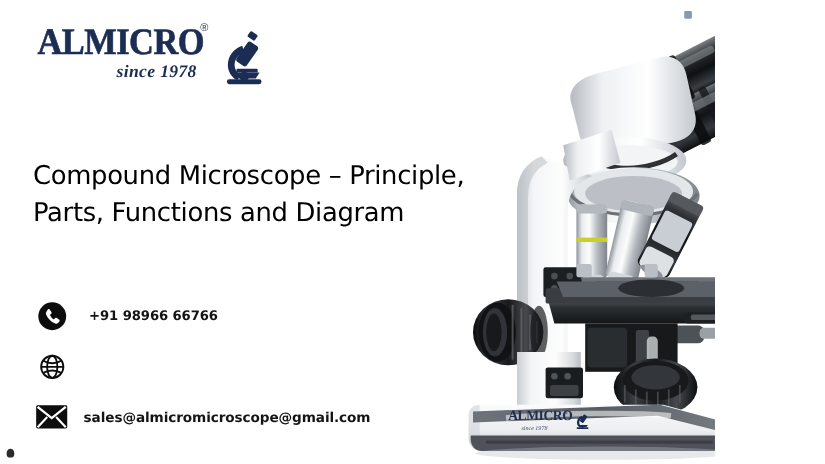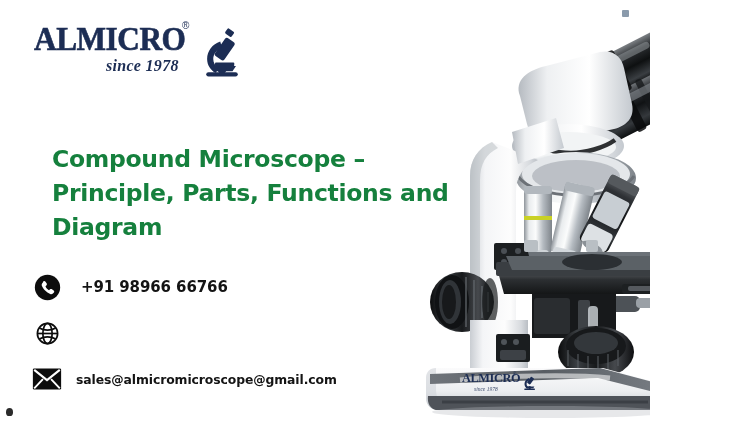--- a/index.html
+++ b/index.html
@@ -68,26 +68,25 @@
     height: 56px;
   }
 
   
   .headline {
     position: absolute;
     left: 30px;
     top: 126px;
     width: 430px;
     font-family: "DejaVu Sans", sans-serif;
-    font-weight: bold;
+    font-weight: normal;
     font-size: 23.5px;
     line-height: 34px;
     letter-spacing: -0.3px;
-    color: #15803d;
-    margin-left: 22px;
+    color: #000000;
   }
 
   
   .contacts {
     position: absolute;
     left: 32px;
     top: 264px;
     width: 380px;
   }
   .contact-row {
@@ -100,21 +99,21 @@
     height: 30px;
     flex: 0 0 30px;
     display: flex;
     align-items: center;
     justify-content: center;
   }
   .contact-text {
     margin-left: 19px;
     font-family: "DejaVu Sans", sans-serif;
     font-weight: bold;
-    font-size: 15px;
+    font-size: 12px;
     color: #141414;
     letter-spacing: -0.1px;
     white-space: nowrap;
   }
   .contact-row.email .contact-text {
     margin-left: 14px;
     font-size: 12.4px;
     text-align: center;
   }
 

